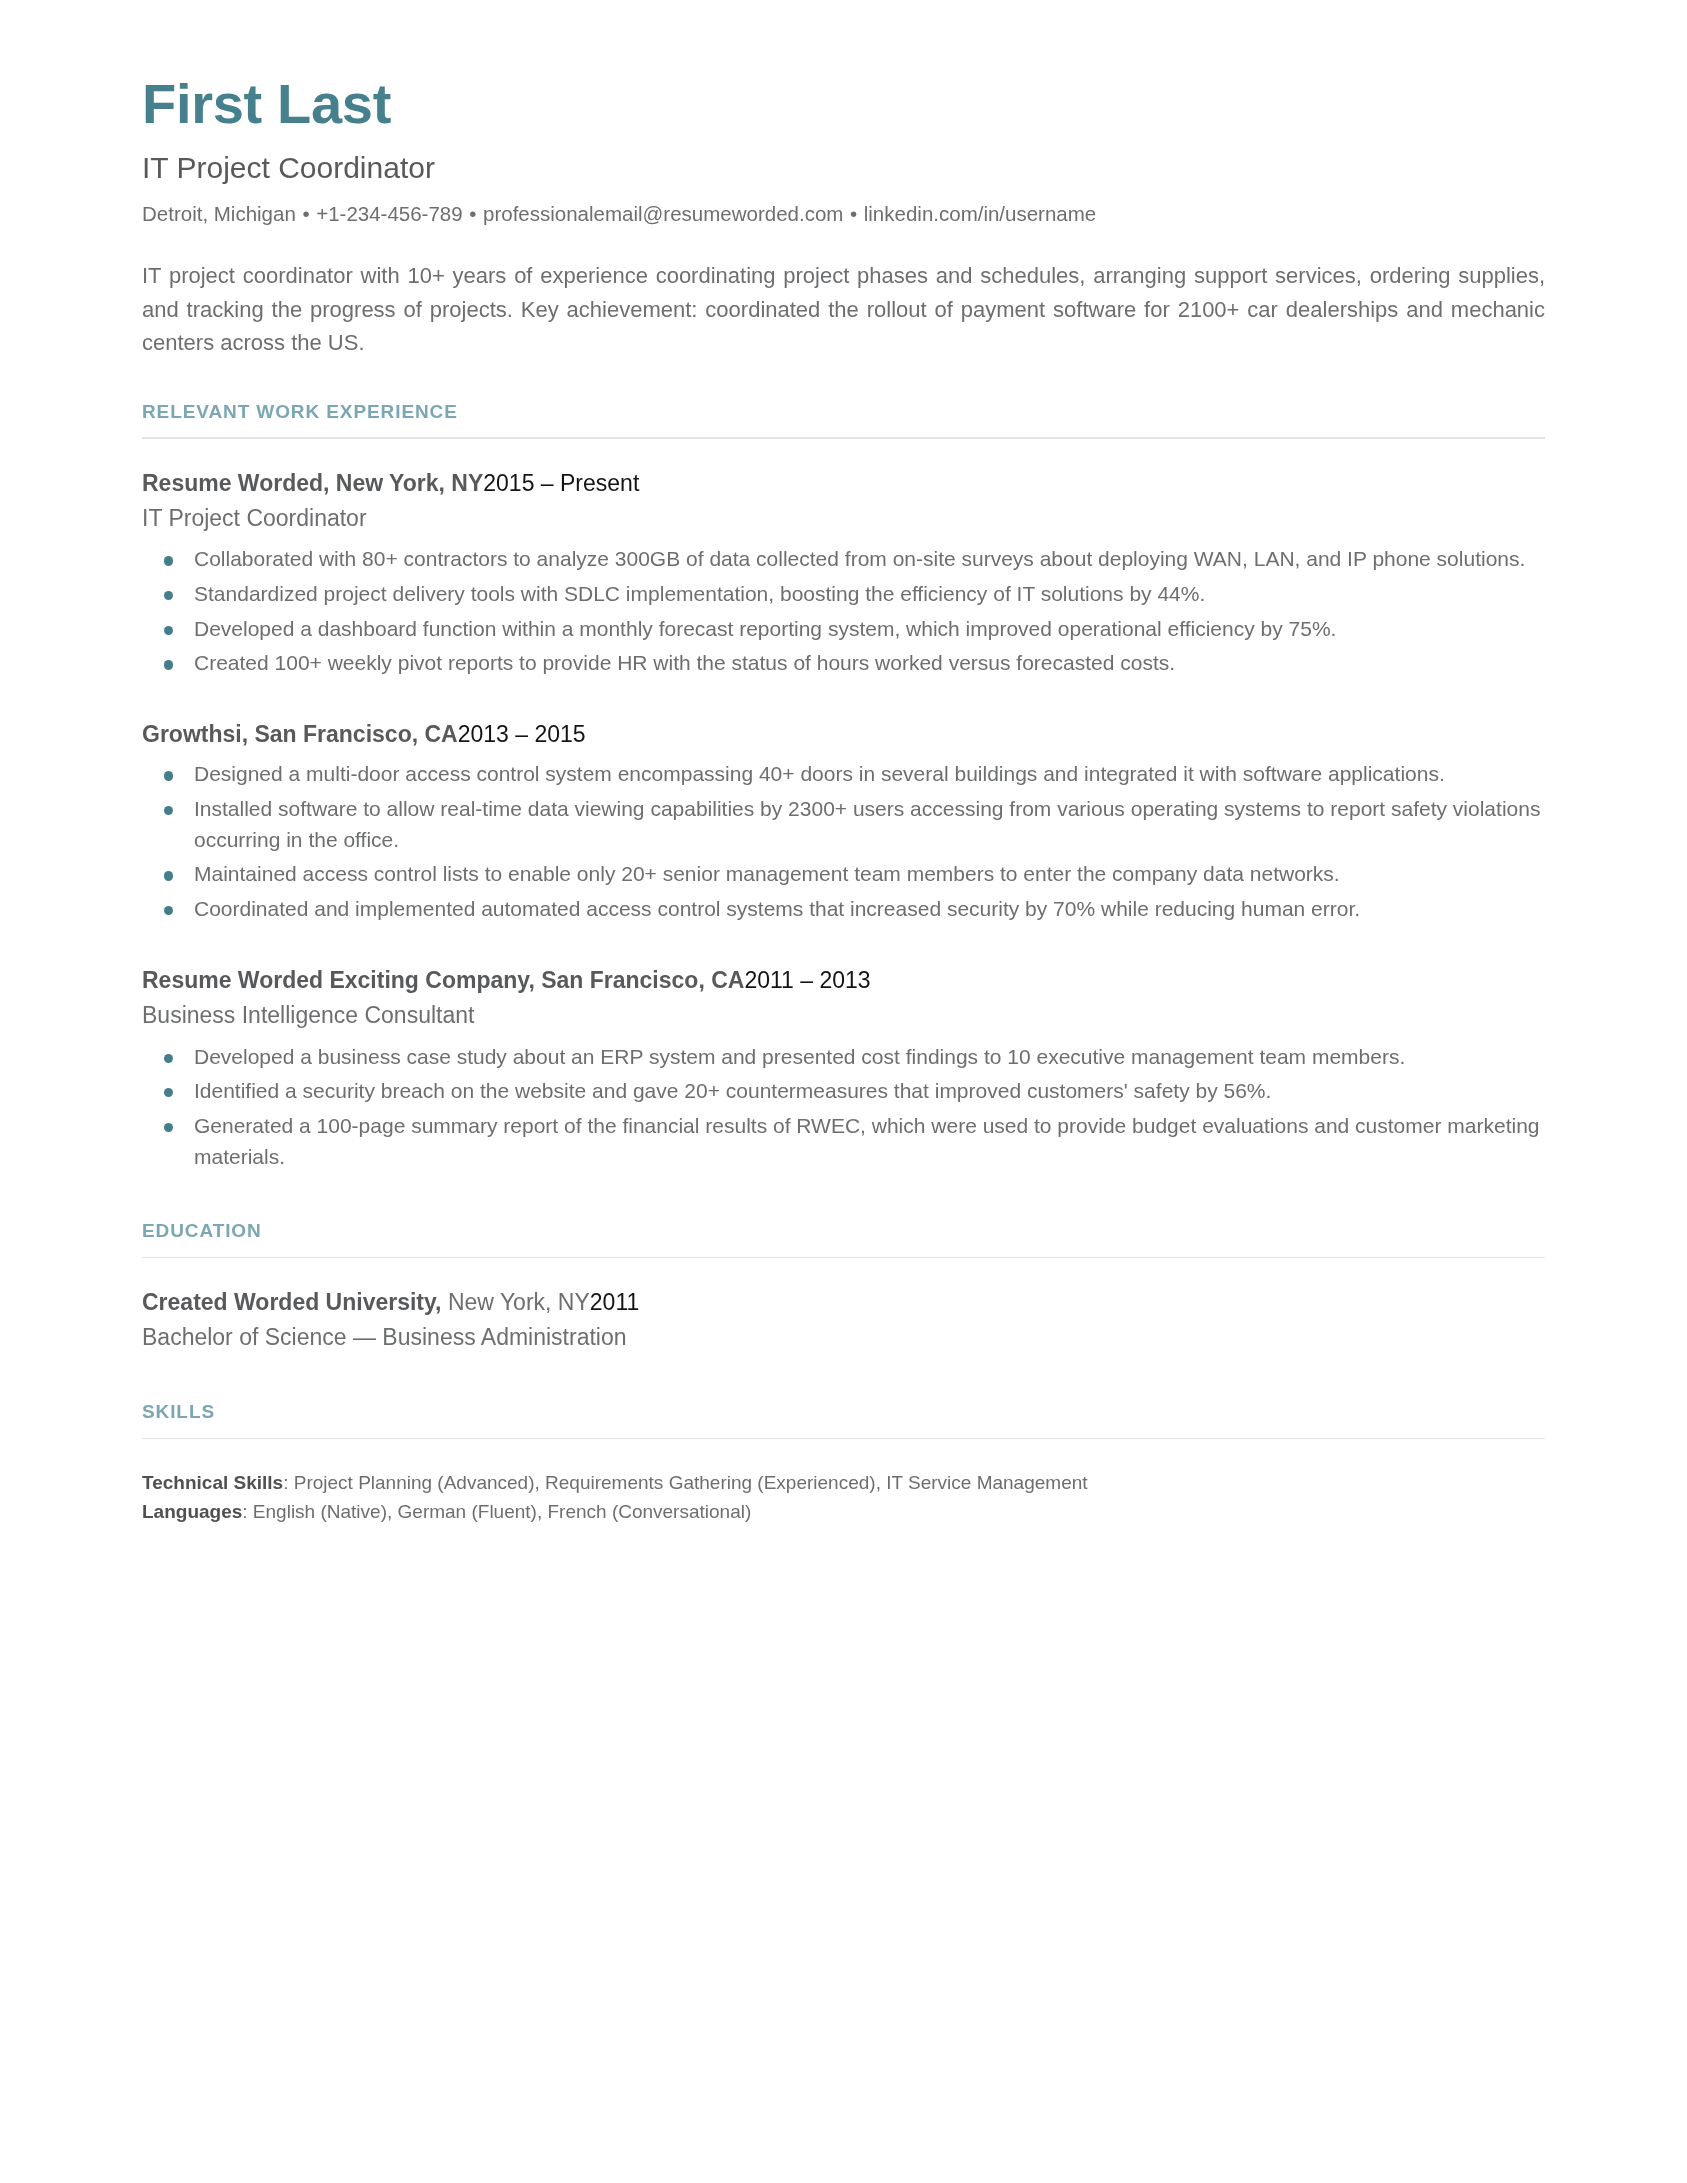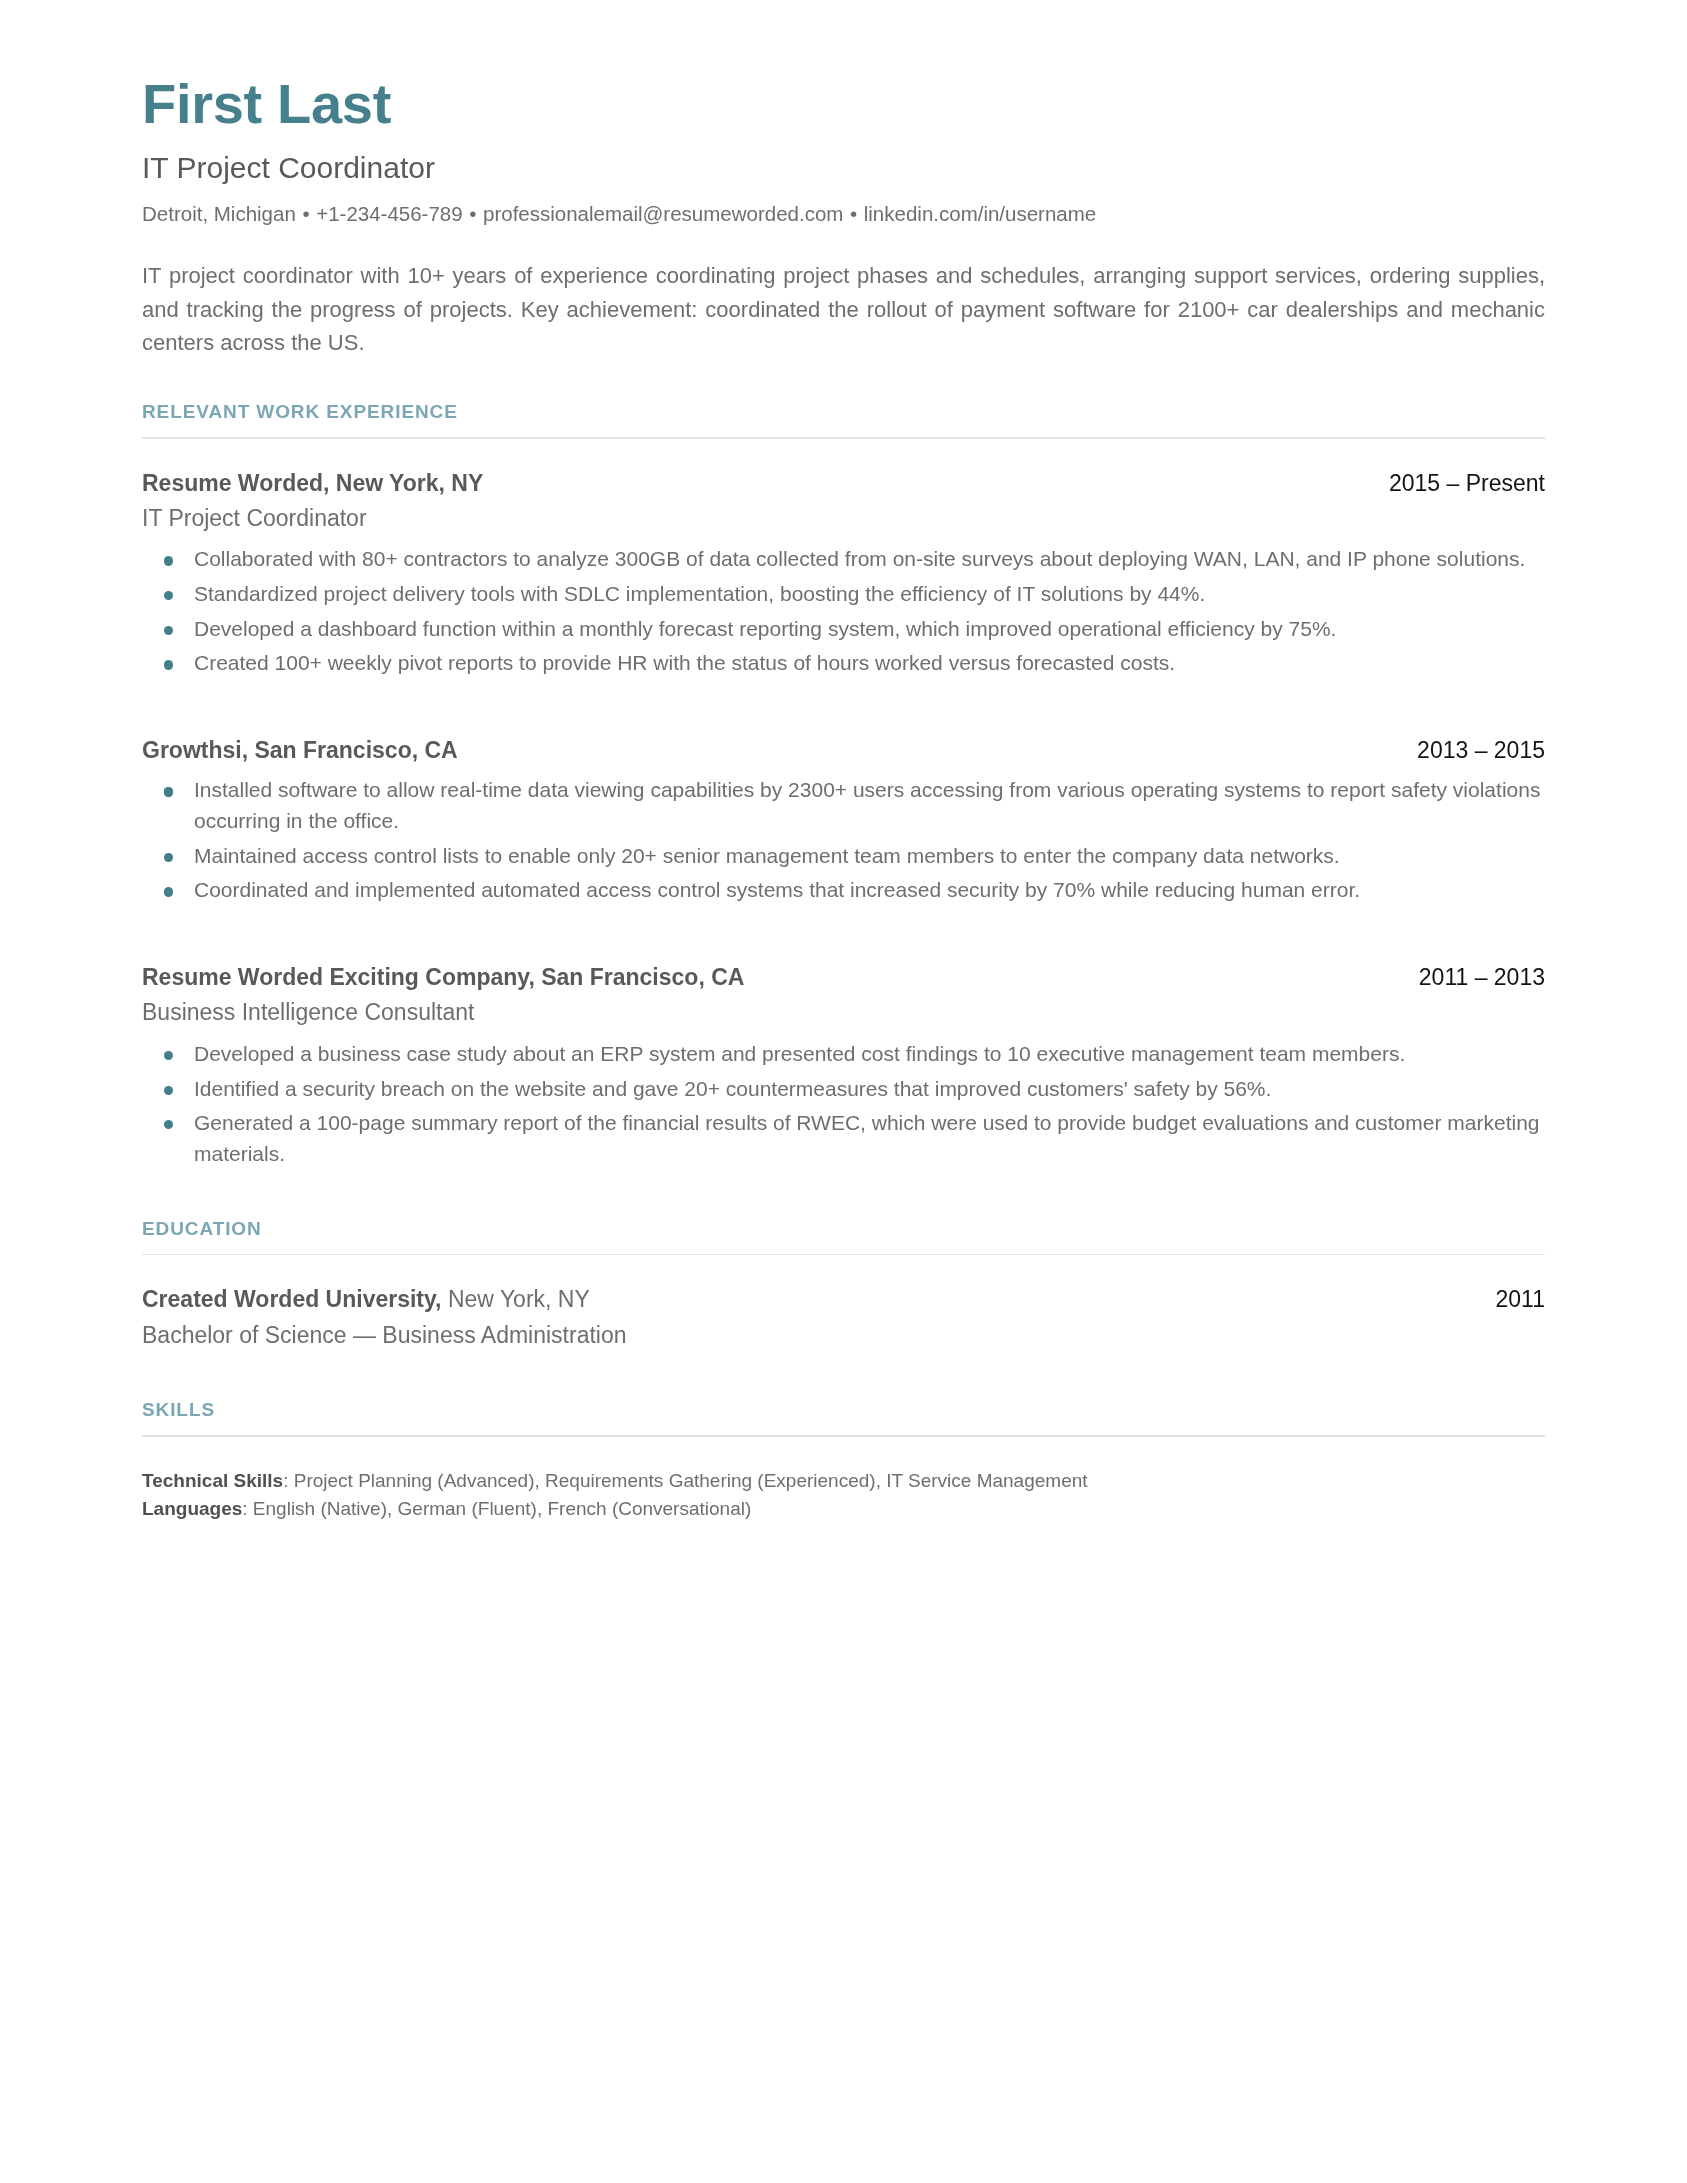--- a/index.html
+++ b/index.html
@@ -74,22 +74,20 @@
     margin: 0 0 30px 0;
   }
 
   
   .entry {
     margin: 0 0 12px 0;
   }
   .entry-head {
     display: flex;
     align-items: baseline;
-    justify-content: space-between;
-    margin-top: 16px;
   }
   .entry-org {
     font-size: 23px;
     font-weight: bold;
     color: #58595b;
     line-height: 1.25;
   }
   .entry-org .light {
     font-weight: normal;
     color: #6d6e70;
@@ -187,21 +185,21 @@
     </div>
 
     <div class="entry-block-gap"></div>
 
     <div class="entry">
       <div class="entry-head">
         <div class="entry-org">Growthsi, San Francisco, CA</div>
         <div class="entry-date">2013 – 2015</div>
       </div>
       <ul class="bullets">
-        <li><span class="dot"></span></li>
+        <li><span class="dot"></span><span>Designed a multi-door access control system encompassing 40+ doors in several buildings and integrated it with software applications.</span></li>
         <li><span class="dot"></span><span>Installed software to allow real-time data viewing capabilities by 2300+ users accessing from various operating systems to report safety violations occurring in the office.</span></li>
         <li><span class="dot"></span><span>Maintained access control lists to enable only 20+ senior management team members to enter the company data networks.</span></li>
         <li><span class="dot"></span><span>Coordinated and implemented automated access control systems that increased security by 70% while reducing human error.</span></li>
       </ul>
     </div>
 
     <div class="entry-block-gap"></div>
 
     <div class="entry">
       <div class="entry-head">

